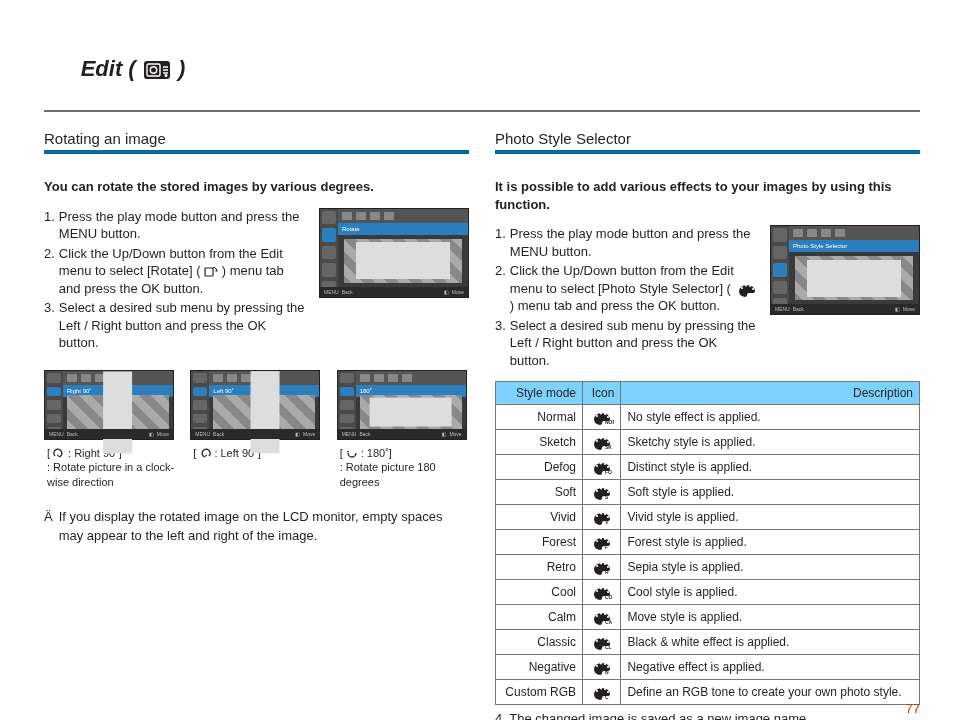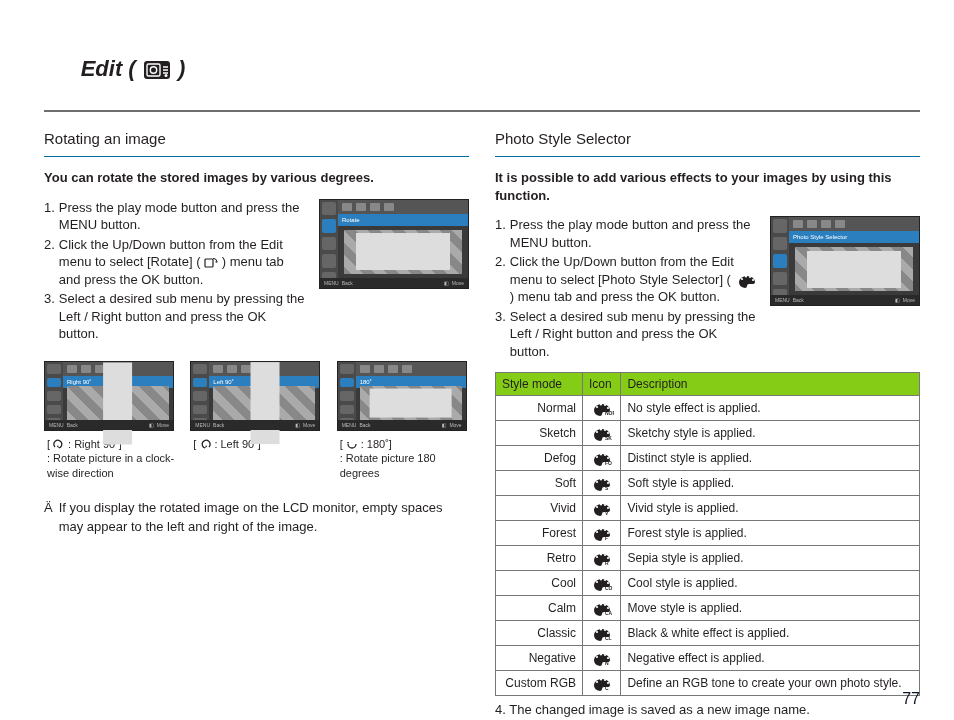--- a/index.html
+++ b/index.html
@@ -3,21 +3,21 @@
 <meta charset="utf-8">
 <style>
   * { box-sizing: border-box; margin: 0; padding: 0; }
   html, body { width: 954px; height: 720px; font-family: Arial, Helvetica, sans-serif; background: #fff; color: #231f20; }
   .page { padding: 30px 34px 0 44px; position: relative; height: 720px; }
   .page-title-row { display: flex; align-items: center; border-bottom: 2px solid #6d6e70; padding-bottom: 2px; margin-bottom: 18px; }
   .page-title { font-size: 22px; font-weight: bold; font-style: italic; white-space: pre; }
   .title-icon { display:inline-block; vertical-align: middle; margin: 0 2px; }
   .cols { display: flex; gap: 26px; }
   .col { flex: 1 1 50%; }
-  .sec-head { font-size: 15px; border-bottom: 1px solid #0369a1; padding-bottom: 9px; margin-bottom: 12px; text-decoration: underline; text-underline-offset: 3px; text-decoration-color: transparent; }
+  .sec-head { font-size: 15px; border-bottom: 4px solid #0369a1; padding-bottom: 3px; margin-bottom: 24px; text-decoration: underline; text-underline-offset: 3px; text-decoration-color: transparent; }
   .intro { font-size: 13px; margin-bottom: 12px; line-height: 1.35; font-weight: bold; }
   .steps-wrap { display:flex; gap:10px; }
   .steps { font-size: 13px; line-height: 1.35; flex:1; }
   .steps ol { list-style: none; }
   .steps li { display:flex; margin-bottom: 2px; }
   .step-num { white-space: nowrap; margin-right:4px; }
   .step-body { flex:1; }
   .inl-icon { display:inline-block; vertical-align: middle; }
   .screen { width:150px; height:90px; background:#3a3a3a; border:1px solid #222; position:relative; }
   .screen .sidebar { position:absolute; left:0; top:0; width:18px; height:100%; background:#4a4a4a; display:flex; flex-direction:column; }
@@ -37,24 +37,24 @@
   .rot-row { display:flex; gap:14px; margin-top:16px; margin-bottom:18px; }
   .rot-item { flex:1; }
   .rot-cap { font-size:11px; line-height:1.3; margin-top:6px; padding-left:3px; }
   .rot-cap-line { display:flex; align-items:center; gap:3px; }
   .note { font-size:13px; line-height:1.5; }
   .note-flex { display:flex; }
   .note-mark { margin-right:6px; }
   
   table.style-table { border-collapse: collapse; width:100%; margin-top:10px; font-size:12px; }
   table.style-table th, table.style-table td { border:1px solid #777; padding:4px 6px; }
-  table.style-table th { background:#84cc16; font-weight:normal; text-align:left; }
+  table.style-table th { background:#7dd3fc; font-weight:normal; text-align:right; }
   table.style-table td.c { text-align:right; }
   .palette-icon { display:inline-block; vertical-align:middle; }
-  .page-num { position:absolute; right:34px; bottom:12px; font-size:16px; color:#0f172a; }
+  .page-num { position:absolute; right:34px; bottom:4px; font-size:13px; color:#c2410c; }
   .after-table { font-size:13px; margin-top:6px; }
   .content.rot90cw .content-inner{ transform: rotate(90deg); }
   .content.rot90ccw .content-inner{ transform: rotate(-90deg); }
   .content.rot180 .content-inner{ transform: rotate(180deg); }
 </style>
 </head>
 <body>
 
 <div class="page">
 

